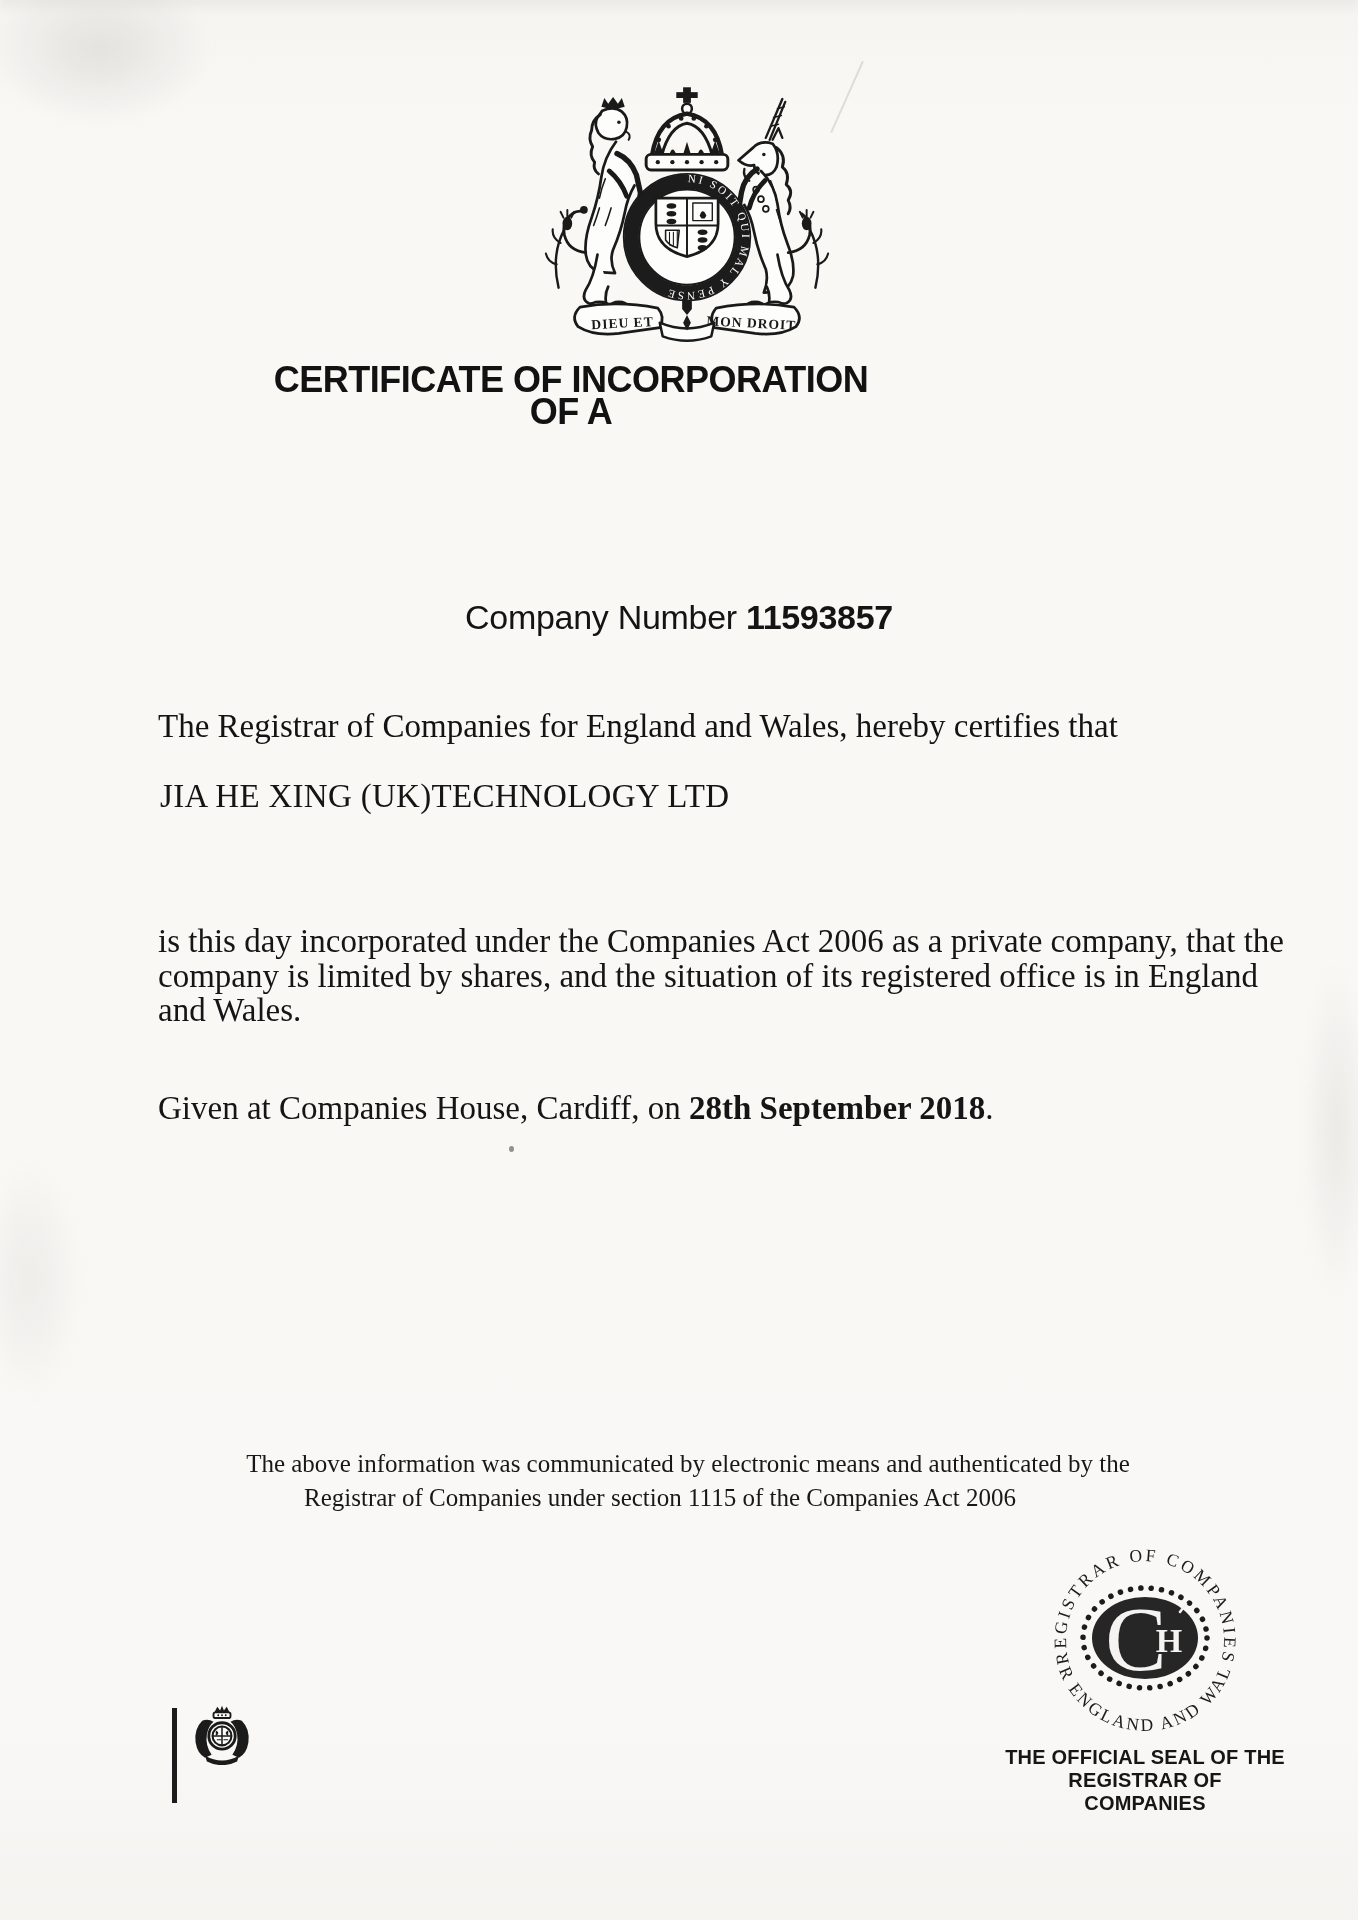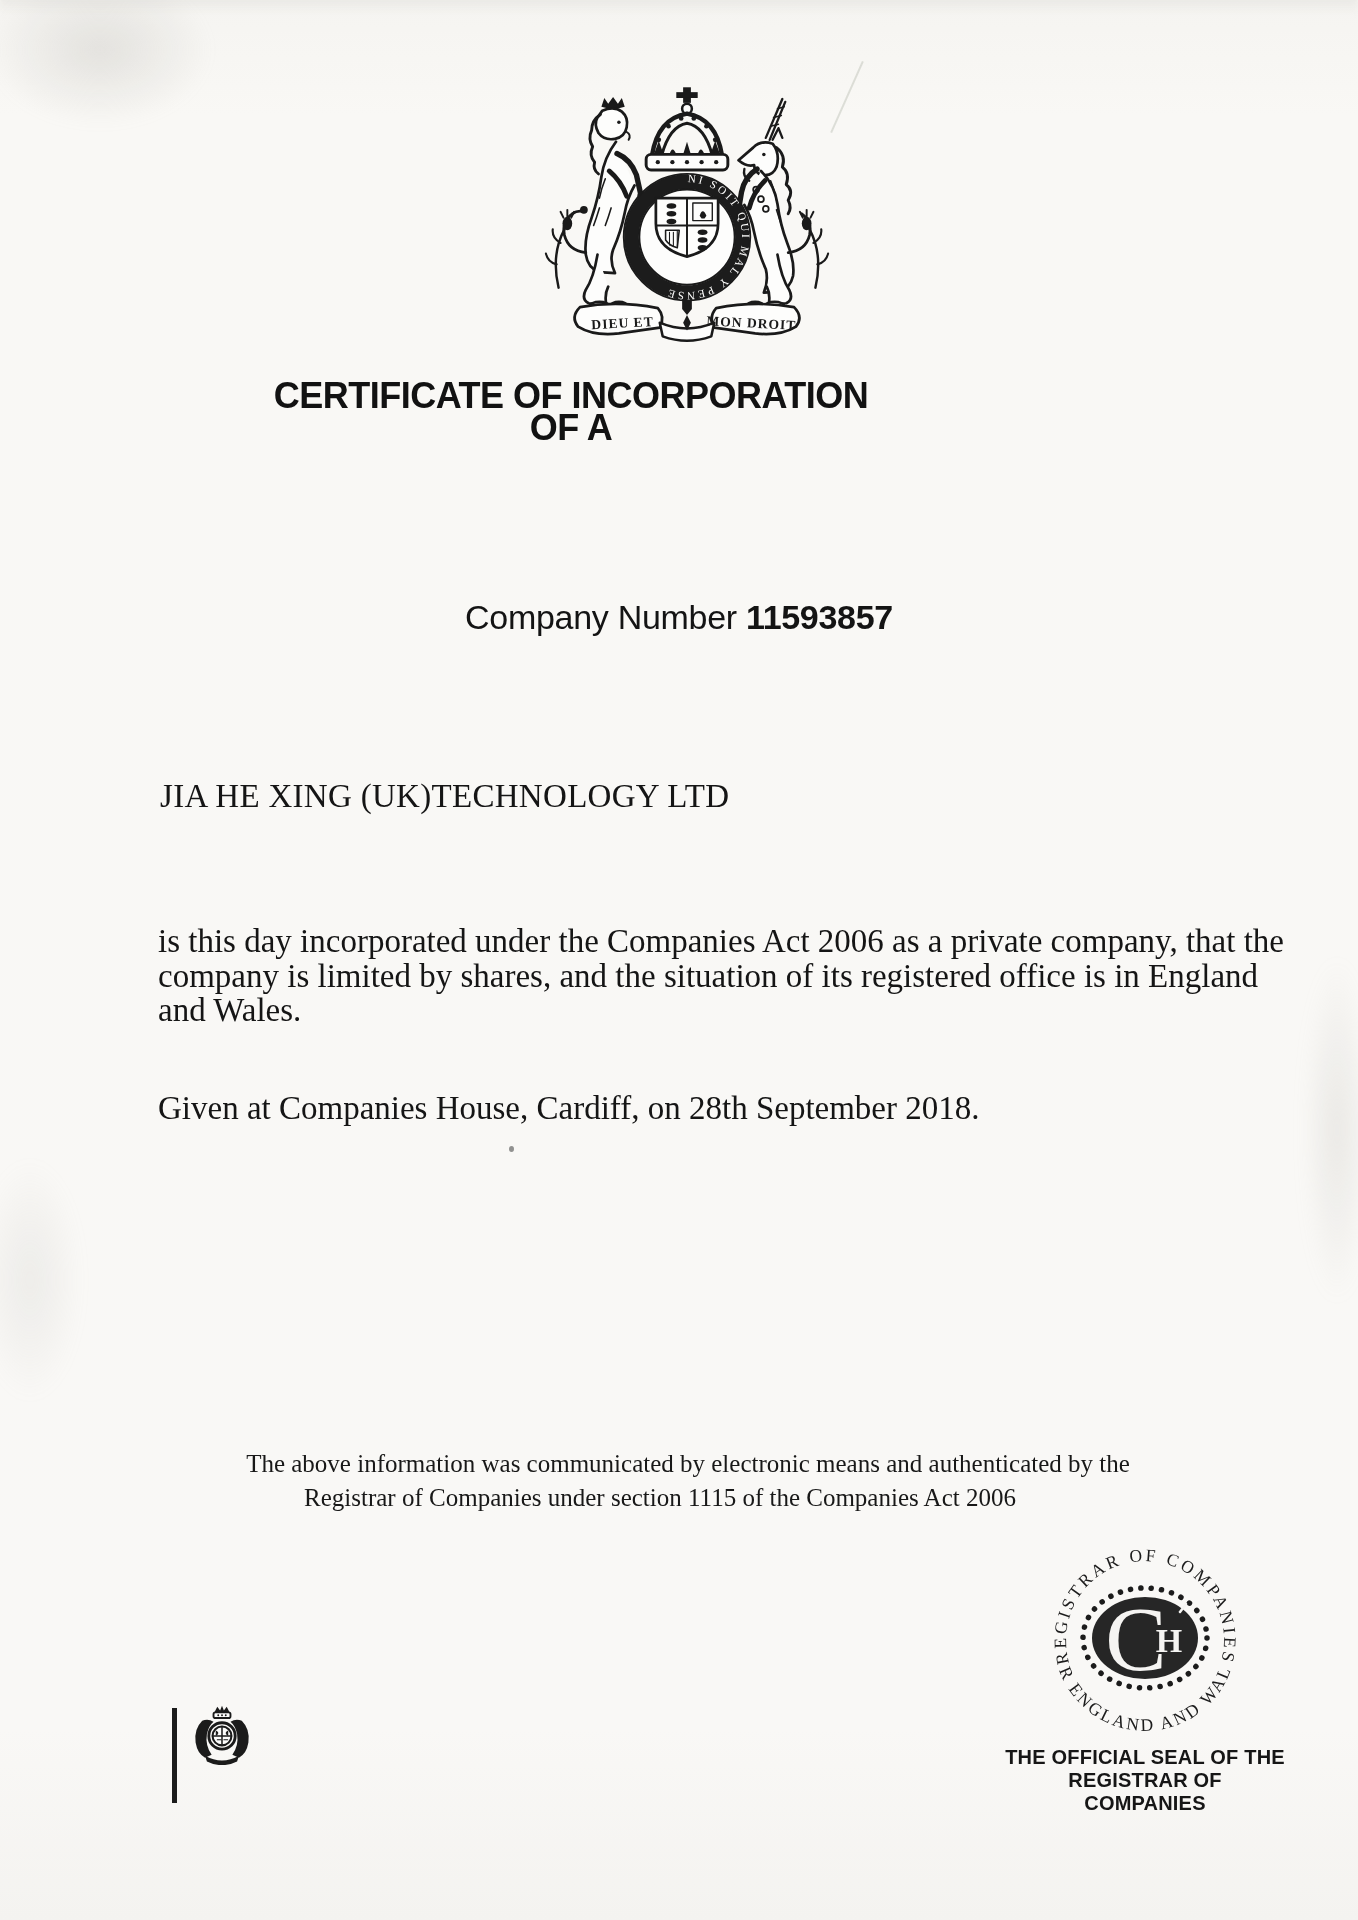--- a/index.html
+++ b/index.html
@@ -8,42 +8,42 @@
     width:1358px;height:1920px;
     margin:0 auto;
     background:linear-gradient(180deg,#f5f4f1 0%,#f9f8f5 6%,#f9f8f6 90%,#f4f3f0 100%);
     overflow:hidden;
     font-family:"Liberation Serif", serif;
     color:#151515;
   }
   .abs{position:absolute;}
   
   .title-block{
-    left:0;top:380px;width:1142px;
+    left:0;top:364px;width:1142px;
     text-align:center;
     font-family:"Liberation Sans", sans-serif;
     font-weight:bold;font-size:36px;line-height:31.5px;
     letter-spacing:-0.5px;color:#121212;
   }
   .company-number{
     left:0;top:598px;width:1358px;text-align:center;
     font-family:"Liberation Sans", sans-serif;
     font-size:34px;color:#141414;letter-spacing:-0.3px;
   }
   .company-number b{font-weight:bold;text-align:center;}
   
   .serif-line{font-size:33px;color:#131313;}
   .certifies{left:158px;top:708px;width:1150px;}
   .company-name{left:160px;top:778px;width:1150px;font-size:33px;letter-spacing:0.3px;}
   .incorp-para{
     left:158px;top:924px;width:1200px;
     font-size:33px;line-height:34.6px;white-space:pre-line;
   }
   .given-line{left:158px;top:1090px;width:1200px;font-size:33px;}
-  .given-line b{font-weight:normal;}
+  .given-line b{font-weight:bold;}
   
   .auth{left:0;width:1320px;text-align:center;font-size:25px;color:#181818;}
   .auth1{top:1450px;padding-left:28px;}
   .auth2{top:1484px;}
   
   .seal-svg{left:1039px;top:1538px;}
   .seal-caption{
     left:1005px;top:1746px;width:280px;text-align:center;
     font-family:"Liberation Sans", sans-serif;
     font-weight:bold;font-size:20px;line-height:23px;color:#161616;letter-spacing:0.2px;
@@ -205,20 +205,21 @@
     <div>CERTIFICATE OF INCORPORATION</div>
     <div>OF A</div>
   </div>
 
   <div class="abs company-number">
     <span>Company Number</span>
     <span> </span>
     <b>11593857</b>
   </div>
 
+  <div class="abs serif-line certifies">The Registrar of Companies for England and Wales, hereby certifies that</div>
 
   <div class="abs company-name">JIA HE XING (UK)TECHNOLOGY LTD</div>
 
   <div class="abs incorp-para">is this day incorporated under the Companies Act 2006 as a private company, that the
 company is limited by shares, and the situation of its registered office is in England
 and Wales.</div>
 
   <div class="abs given-line">
     <span>Given at Companies House, Cardiff, on </span><b>28th September 2018</b><span>.</span>
   </div>

